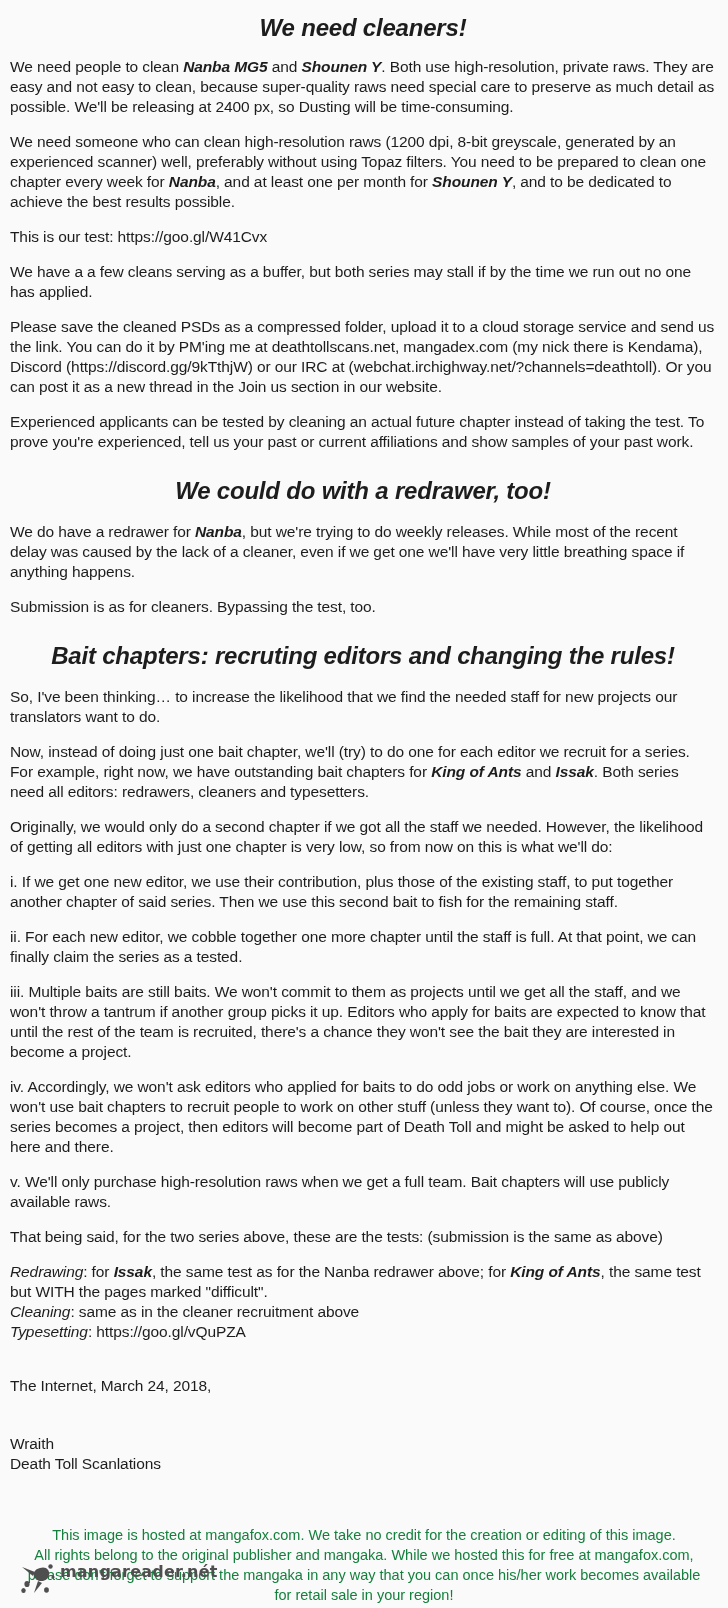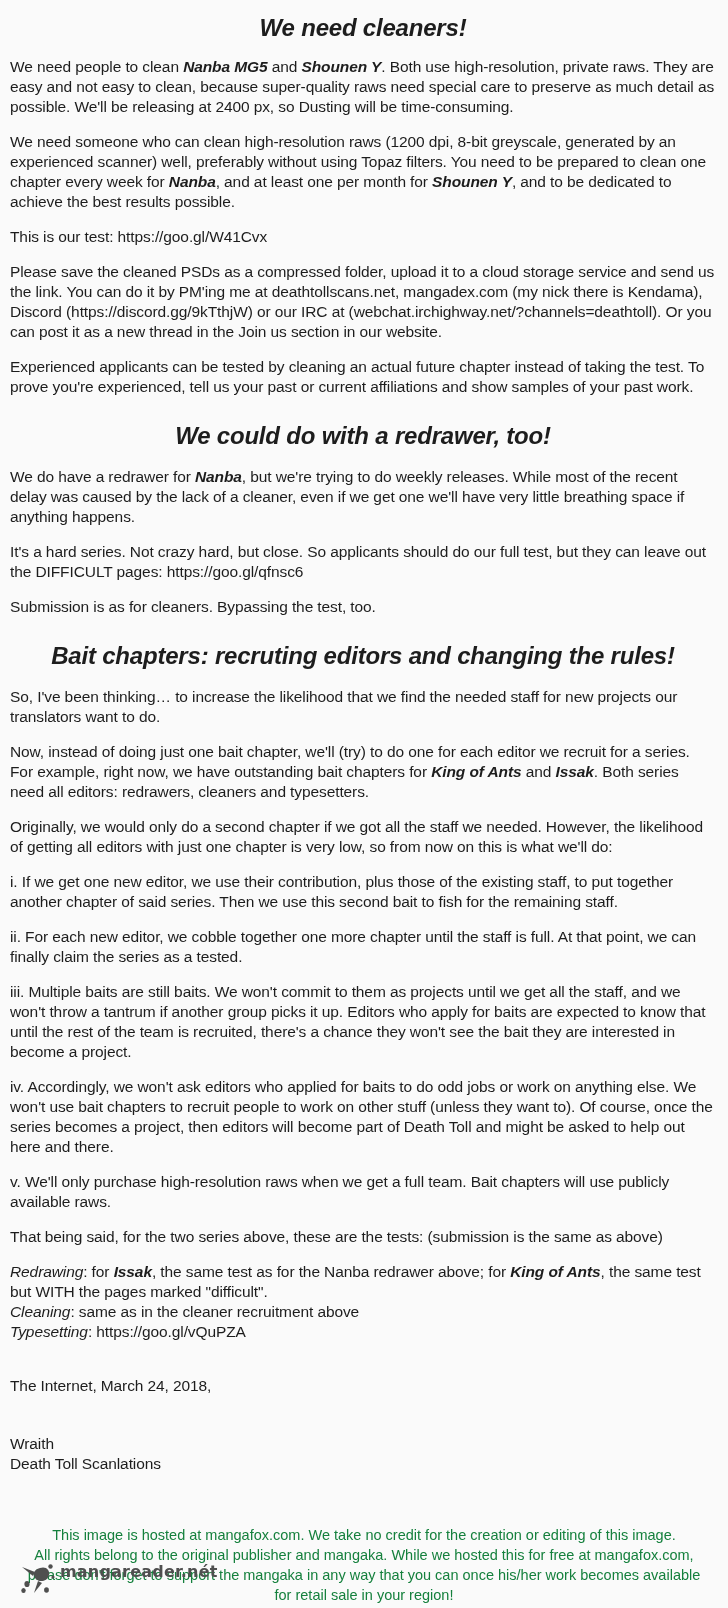--- a/index.html
+++ b/index.html
@@ -69,27 +69,27 @@
 </head>
 <body>
 
 <div class="doc">
   <div id="document-body">
       <div class="section">
         <h2 class="section-heading">We need cleaners!</h2>
         <p class="para"><span>We need people to clean </span><span class="bi">Nanba MG5</span><span> and </span><span class="bi">Shounen Y</span><span>. Both use high-resolution, private raws. They are easy and not easy to clean, because super-quality raws need special care to preserve as much detail as possible. We'll be releasing at 2400 px, so Dusting will be time-consuming.</span></p>
         <p class="para"><span>We need someone who can clean high-resolution raws (1200 dpi, 8-bit greyscale, generated by an experienced scanner) well, preferably without using Topaz filters. You need to be prepared to clean one chapter every week for </span><span class="bi">Nanba</span><span>, and at least one per month for </span><span class="bi">Shounen Y</span><span>, and to be dedicated to achieve the best results possible.</span></p>
         <p class="para"><span>This is our test: https://goo.gl/W41Cvx</span></p>
+        <p class="para"><span>We have a a few cleans serving as a buffer, but both series may stall if by the time we run out no one has applied.</span></p>
         <p class="para"><span>Please save the cleaned PSDs as a compressed folder, upload it to a cloud storage service and send us the link. You can do it by PM'ing me at deathtollscans.net, mangadex.com (my nick there is Kendama), Discord (https://discord.gg/9kTthjW) or our IRC at (webchat.irchighway.net/?channels=deathtoll). Or you can post it as a new thread in the Join us section in our website.</span></p>
         <p class="para"><span>Experienced applicants can be tested by cleaning an actual future chapter instead of taking the test. To prove you're experienced, tell us your past or current affiliations and show samples of your past work.</span></p>
       </div>
       <div class="section">
         <h2 class="section-heading">We could do with a redrawer, too!</h2>
         <p class="para"><span>We do have a redrawer for </span><span class="bi">Nanba</span><span>, but we're trying to do weekly releases. While most of the recent delay was caused by the lack of a cleaner, even if we get one we'll have very little breathing space if anything happens.</span></p>
-        <p class="para"><span>It's a hard series. Not crazy hard, but close. So applicants should do our full test, but they can leave out the DIFFICULT pages: https://goo.gl/qfnsc6</span></p>
         <p class="para"><span>Submission is as for cleaners. Bypassing the test, too.</span></p>
       </div>
       <div class="section">
         <h2 class="section-heading">Bait chapters: recruting editors and changing the rules!</h2>
         <p class="para"><span>So, I've been thinking…  to increase the likelihood that we find the needed staff for new projects our translators want to do.</span></p>
         <p class="para"><span>Now, instead of doing just one bait chapter, we'll (try) to do one for each editor we recruit for a series. For example, right now, we have outstanding bait chapters for </span><span class="bi">King of Ants</span><span> and </span><span class="bi">Issak</span><span>. Both series need all editors: redrawers, cleaners and typesetters.</span></p>
         <p class="para"><span>Originally, we would only do a second chapter if we got all the staff we needed. However, the likelihood of getting all editors with just one chapter is very low, so from now on this is what we'll do:</span></p>
         <p class="para"><span>i. If we get one new editor, we use their contribution, plus those of the existing staff, to put together another chapter of said series. Then we use this second bait to fish for the remaining staff.</span></p>
         <p class="para"><span>ii. For each new editor, we cobble together one more chapter until the staff is full. At that point, we can finally claim the series as a tested.</span></p>
         <p class="para"><span>iii. Multiple baits are still baits. We won't commit to them as projects until we get all the staff, and we won't throw a tantrum if another group picks it up. Editors who apply for baits are expected to know that until the rest of the team is recruited, there's a chance they won't see the bait they are interested in become a project.</span></p>

